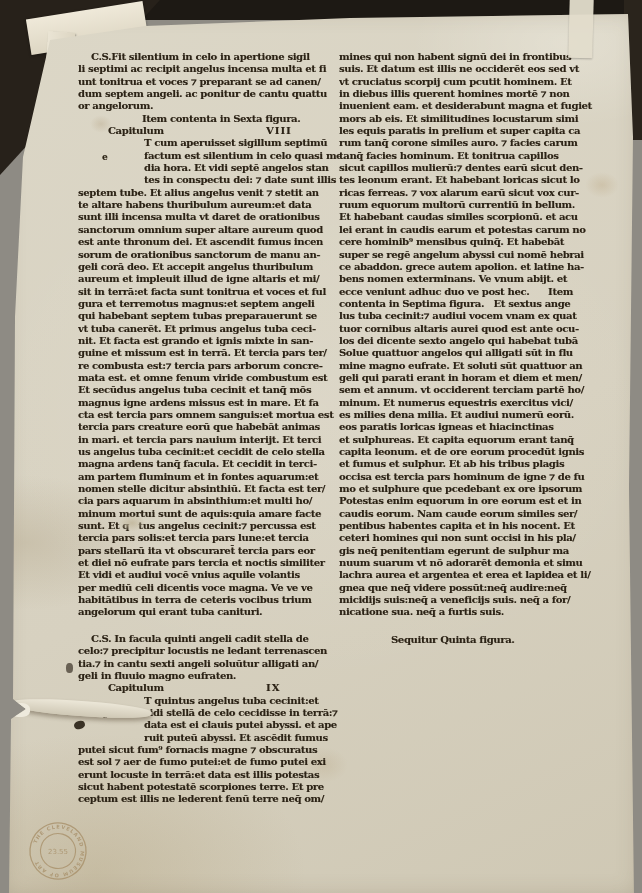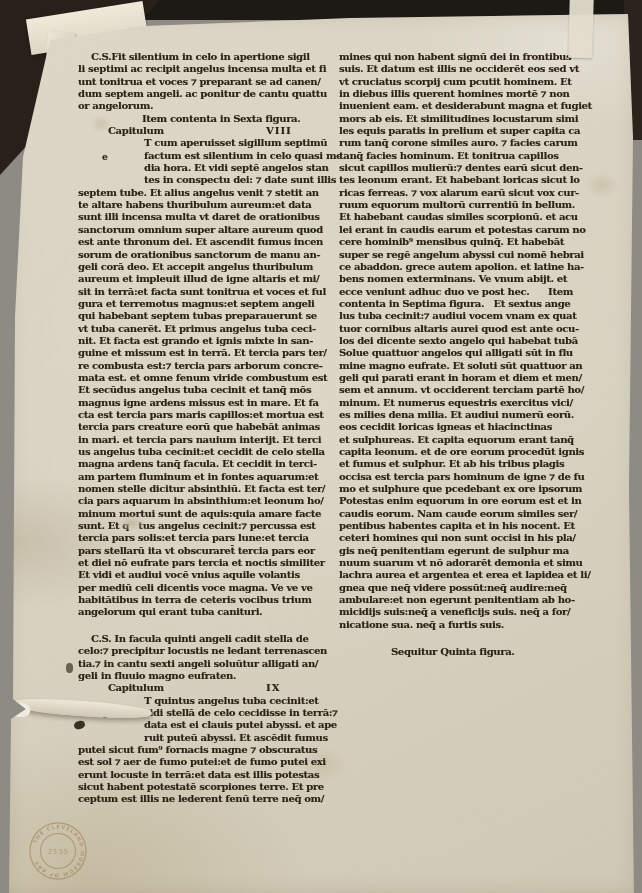--- a/index.html
+++ b/index.html
@@ -104,28 +104,28 @@
           <div class="tl">sit in terrā:et facta sunt tonitrua et voces et ful</div>
           <div class="tl">gura et terremotus magnus:et septem angeli</div>
           <div class="tl">qui habebant septem tubas preparauerunt se</div>
           <div class="tl">vt tuba canerēt. Et primus angelus tuba ceci-</div>
           <div class="tl">nit. Et facta est grando et ignis mixte in san-</div>
           <div class="tl">guine et missum est in terrā. Et tercia pars ter/</div>
           <div class="tl">re combusta est:⁊ tercia pars arborum concre-</div>
           <div class="tl">mata est. et omne fenum viride combustum est</div>
           <div class="tl">Et secūdus angelus tuba cecinit et tanq̄ mōs</div>
           <div class="tl">magnus igne ardens missus est in mare. Et fa</div>
-          <div class="tl">cta est tercia pars maris capillos:et mortua est</div>
+          <div class="tl">cta est tercia pars omnem sanguis:et mortua est</div>
           <div class="tl">tercia pars creature eorū que habebāt animas</div>
           <div class="tl">in mari. et tercia pars nauium interijt. Et terci</div>
           <div class="tl">us angelus tuba cecinit:et cecidit de celo stella</div>
           <div class="tl">magna ardens tanq̄ facula. Et cecidit in terci-</div>
           <div class="tl">am partem fluminum et in fontes aquarum:et</div>
           <div class="tl">nomen stelle dicitur absinthiū. Et facta est ter/</div>
-          <div class="tl">cia pars aquarum in absinthium:et leonum ho/</div>
+          <div class="tl">cia pars aquarum in absinthium:et multi ho/</div>
           <div class="tl">minum mortui sunt de aquis:quia amare facte</div>
           <div class="tl">sunt. Et q&nbsp;&nbsp;&nbsp;tus angelus cecinit:⁊ percussa est</div>
           <div class="tl">tercia pars solis:et tercia pars lune:et tercia</div>
           <div class="tl">pars stellarū ita vt obscuraret̄ tercia pars eor</div>
           <div class="tl">et diei nō eufrate pars tercia et noctis similiter</div>
           <div class="tl">Et vidi et audiui vocē vnius aquile volantis</div>
           <div class="tl">per mediū celi dicentis voce magna. Ve ve ve</div>
           <div class="tl">habitātibus in terra de ceteris vocibus trium</div>
           <div class="tl">angelorum qui erant tuba canituri.</div>
         </div>
@@ -180,35 +180,34 @@
           <div class="tl">contenta in Septima figura.&nbsp;&nbsp; Et sextus ange</div>
           <div class="tl">lus tuba cecinit:⁊ audiui vocem vnam ex quat</div>
           <div class="tl">tuor cornibus altaris aurei quod est ante ocu-</div>
           <div class="tl">los dei dicente sexto angelo qui habebat tubā</div>
           <div class="tl">Solue quattuor angelos qui alligati sūt in flu</div>
           <div class="tl">mine magno eufrate. Et soluti sūt quattuor an</div>
           <div class="tl">geli qui parati erant in horam et diem et men/</div>
           <div class="tl">sem et annum. vt occiderent terciam partē ho/</div>
           <div class="tl">minum. Et numerus equestris exercitus vici/</div>
           <div class="tl">es milies dena milia. Et audiui numerū eorū.</div>
-          <div class="tl">eos cecidit loricas igneas et hiacinctinas</div>
+          <div class="tl">eos paratis loricas igneas et hiacinctinas</div>
           <div class="tl">et sulphureas. Et capita equorum erant tanq̄</div>
           <div class="tl">capita leonum. et de ore eorum procedūt ignis</div>
           <div class="tl">et fumus et sulphur. Et ab his tribus plagis</div>
           <div class="tl">occisa est tercia pars hominum de igne ⁊ de fu</div>
           <div class="tl">mo et sulphure que pcedebant ex ore ipsorum</div>
           <div class="tl">Potestas enim equorum in ore eorum est et in</div>
           <div class="tl">caudis eorum. Nam caude eorum similes ser/</div>
           <div class="tl">pentibus habentes capita et in his nocent. Et</div>
           <div class="tl">ceteri homines qui non sunt occisi in his pla/</div>
           <div class="tl">gis neq̄ penitentiam egerunt de sulphur ma</div>
           <div class="tl">nuum suarum vt nō adorarēt demonia et simu</div>
           <div class="tl">lachra aurea et argentea et erea et lapidea et li/</div>
           <div class="tl">gnea que neq̄ videre possūt:neq̄ audire:neq̄</div>
-          <div class="tl">ambulare:et non egerunt penitentiam ab ho-</div>
           <div class="tl">micidijs suis:neq̄ a veneficijs suis. neq̄ a for/</div>
           <div class="tl">nicatione sua. neq̄ a furtis suis.</div>
         </div>
       <div class="closing">Sequitur Quinta figura.</div>
     </div>
 
     <div class="smudge"></div>
     <div class="blob b1"></div>
     <div class="blob b2"></div>
 

